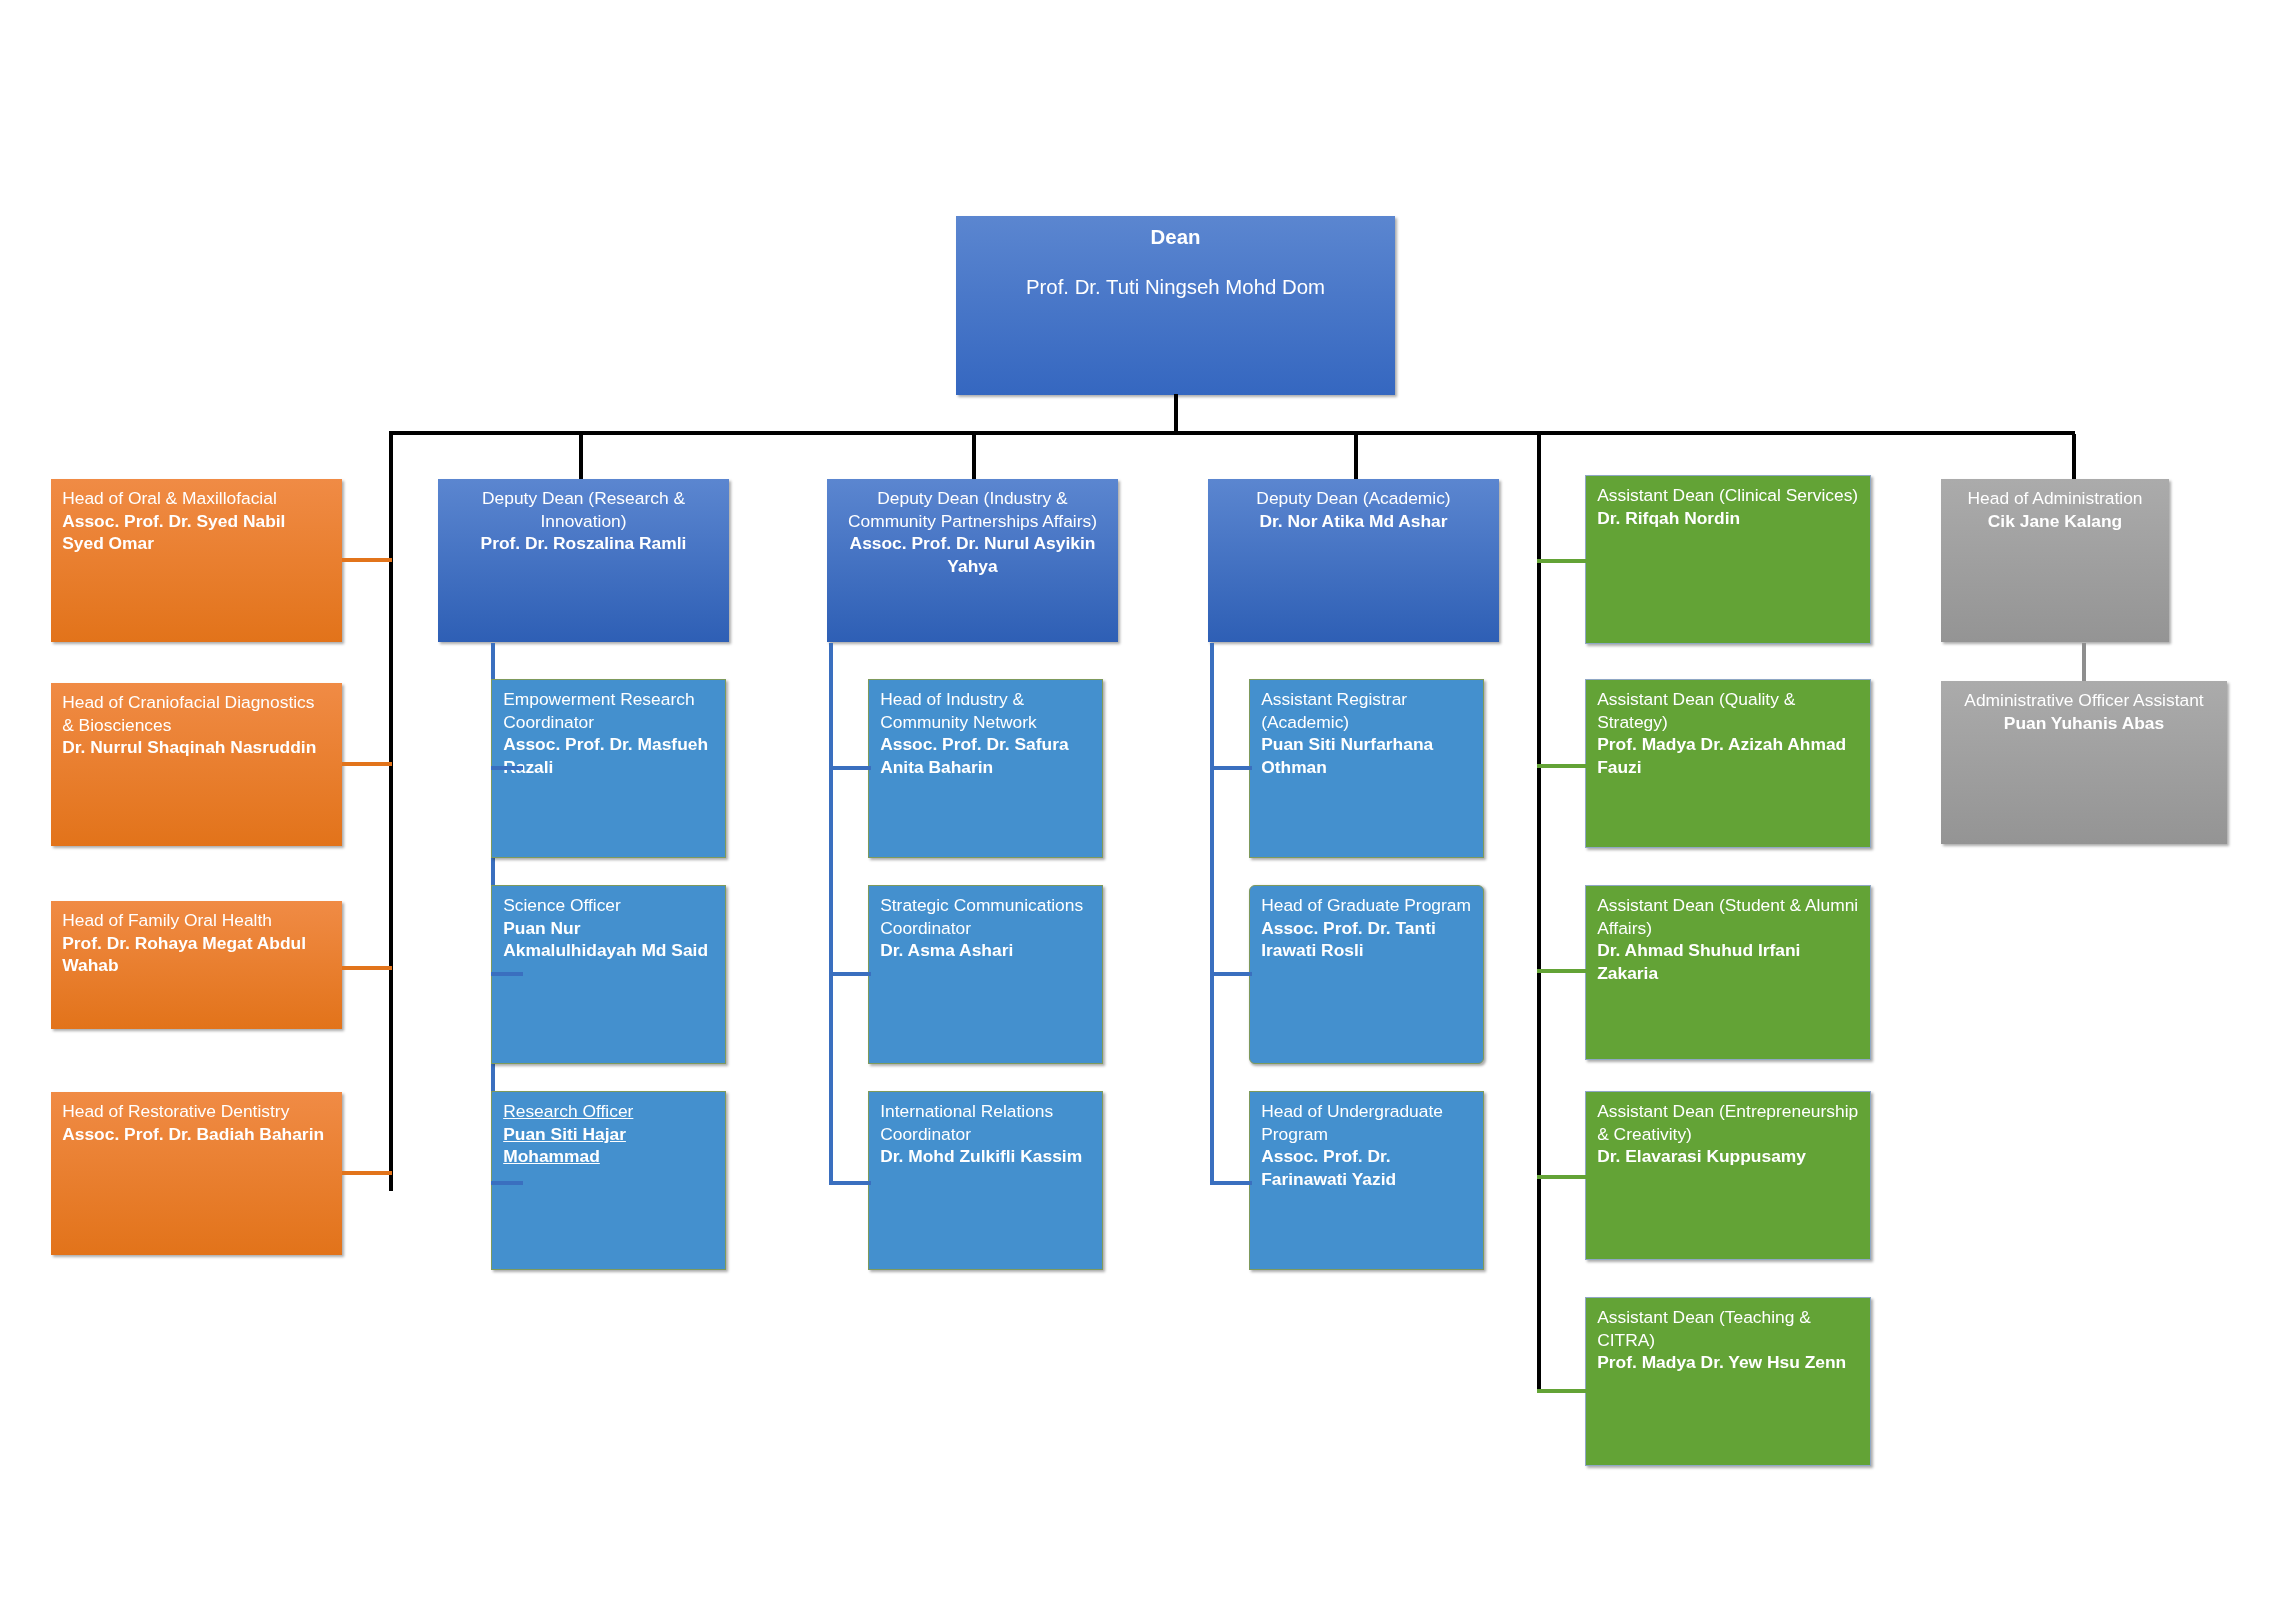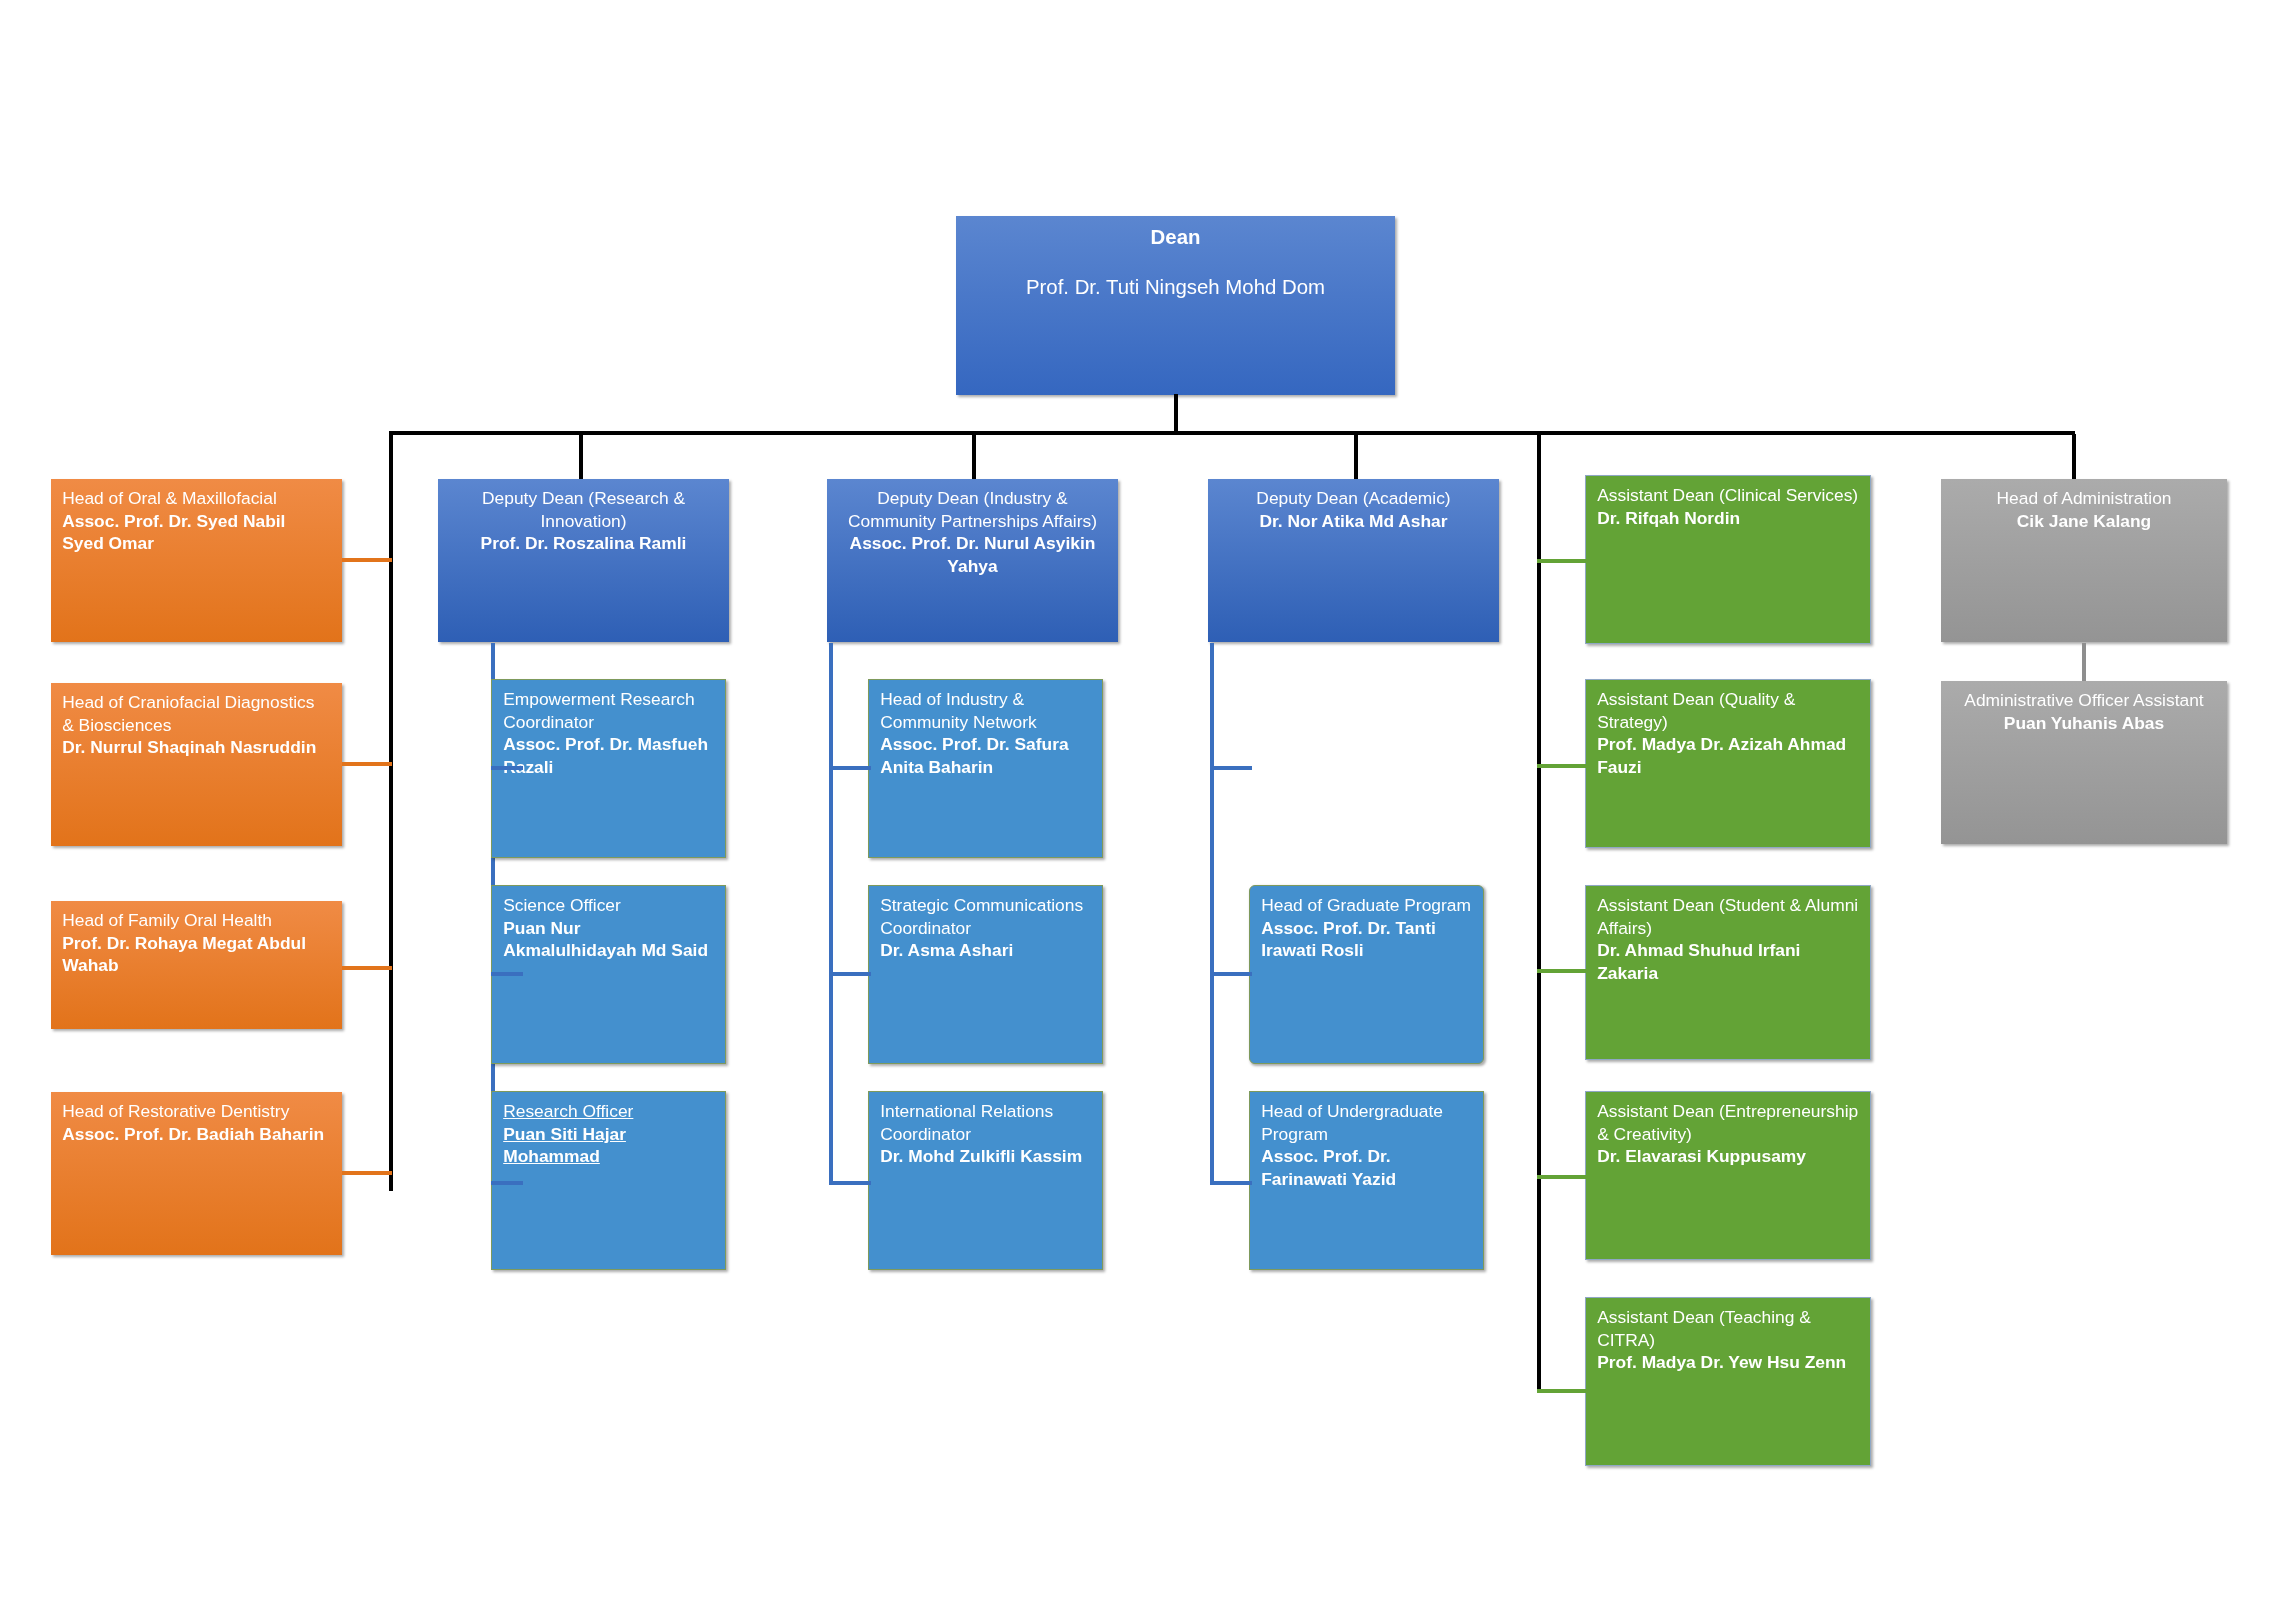--- a/index.html
+++ b/index.html
@@ -161,20 +161,24 @@
     <span class="person">Dr. Mohd Zulkifli Kassim</span>
   </div>
   <div class="ln ln-h blu" style="left:829px; top:1181px; width:42px;"></div>
 
   <div class="node n-deputy f34" style="left:1208px; top:479px; width:291px; height:163px;">
     <span class="role">Deputy Dean (Academic)</span>
     <span class="person">Dr. Nor Atika Md Ashar</span>
   </div>
   <div class="ln ln-v blu" style="left:1210px; top:643px; height:542px;"></div>
 
+  <div class="node n-sub f34" style="left:1249px; top:679px; width:235px; height:179px;">
+    <span class="role">Assistant Registrar (Academic)</span>
+    <span class="person">Puan Siti Nurfarhana Othman</span>
+  </div>
   <div class="ln ln-h blu" style="left:1210px; top:766px; width:42px;"></div>
 
   <div class="node n-sub f34" style="left:1249px; top:885px; width:235px; height:179px;border-radius:6px;">
     <span class="role">Head of Graduate Program</span>
     <span class="person">Assoc. Prof. Dr. Tanti Irawati Rosli</span>
   </div>
   <div class="ln ln-h blu" style="left:1210px; top:972px; width:42px;"></div>
 
   <div class="node n-sub f34" style="left:1249px; top:1091px; width:235px; height:179px;">
     <span class="role">Head of Undergraduate Program</span>
@@ -205,21 +209,21 @@
     <span class="person">Dr. Elavarasi Kuppusamy</span>
   </div>
   <div class="ln ln-h grn" style="left:1537px; top:1175px; width:51px;"></div>
 
   <div class="node n-green f34" style="left:1585px; top:1297px; width:286px; height:169px;">
     <span class="role">Assistant Dean (Teaching &amp; CITRA)</span>
     <span class="person">Prof. Madya Dr. Yew Hsu Zenn</span>
   </div>
   <div class="ln ln-h grn" style="left:1537px; top:1389px; width:51px;"></div>
 
-  <div class="node n-gray f34" style="left:1941px; top:479px; width:286px; height:163px;">
+  <div class="node n-gray f34" style="left:1941px; top:479px; width:228px; height:163px;">
     <span class="role">Head of Administration</span>
     <span class="person">Cik Jane Kalang</span>
   </div>
   <div class="ln ln-v gry" style="left:2082px; top:643px; height:41px;"></div>
 
   <div class="node n-gray f34" style="left:1941px; top:681px; width:286px; height:163px;">
     <span class="role">Administrative Officer Assistant</span>
     <span class="person">Puan Yuhanis Abas</span>
   </div>
 

